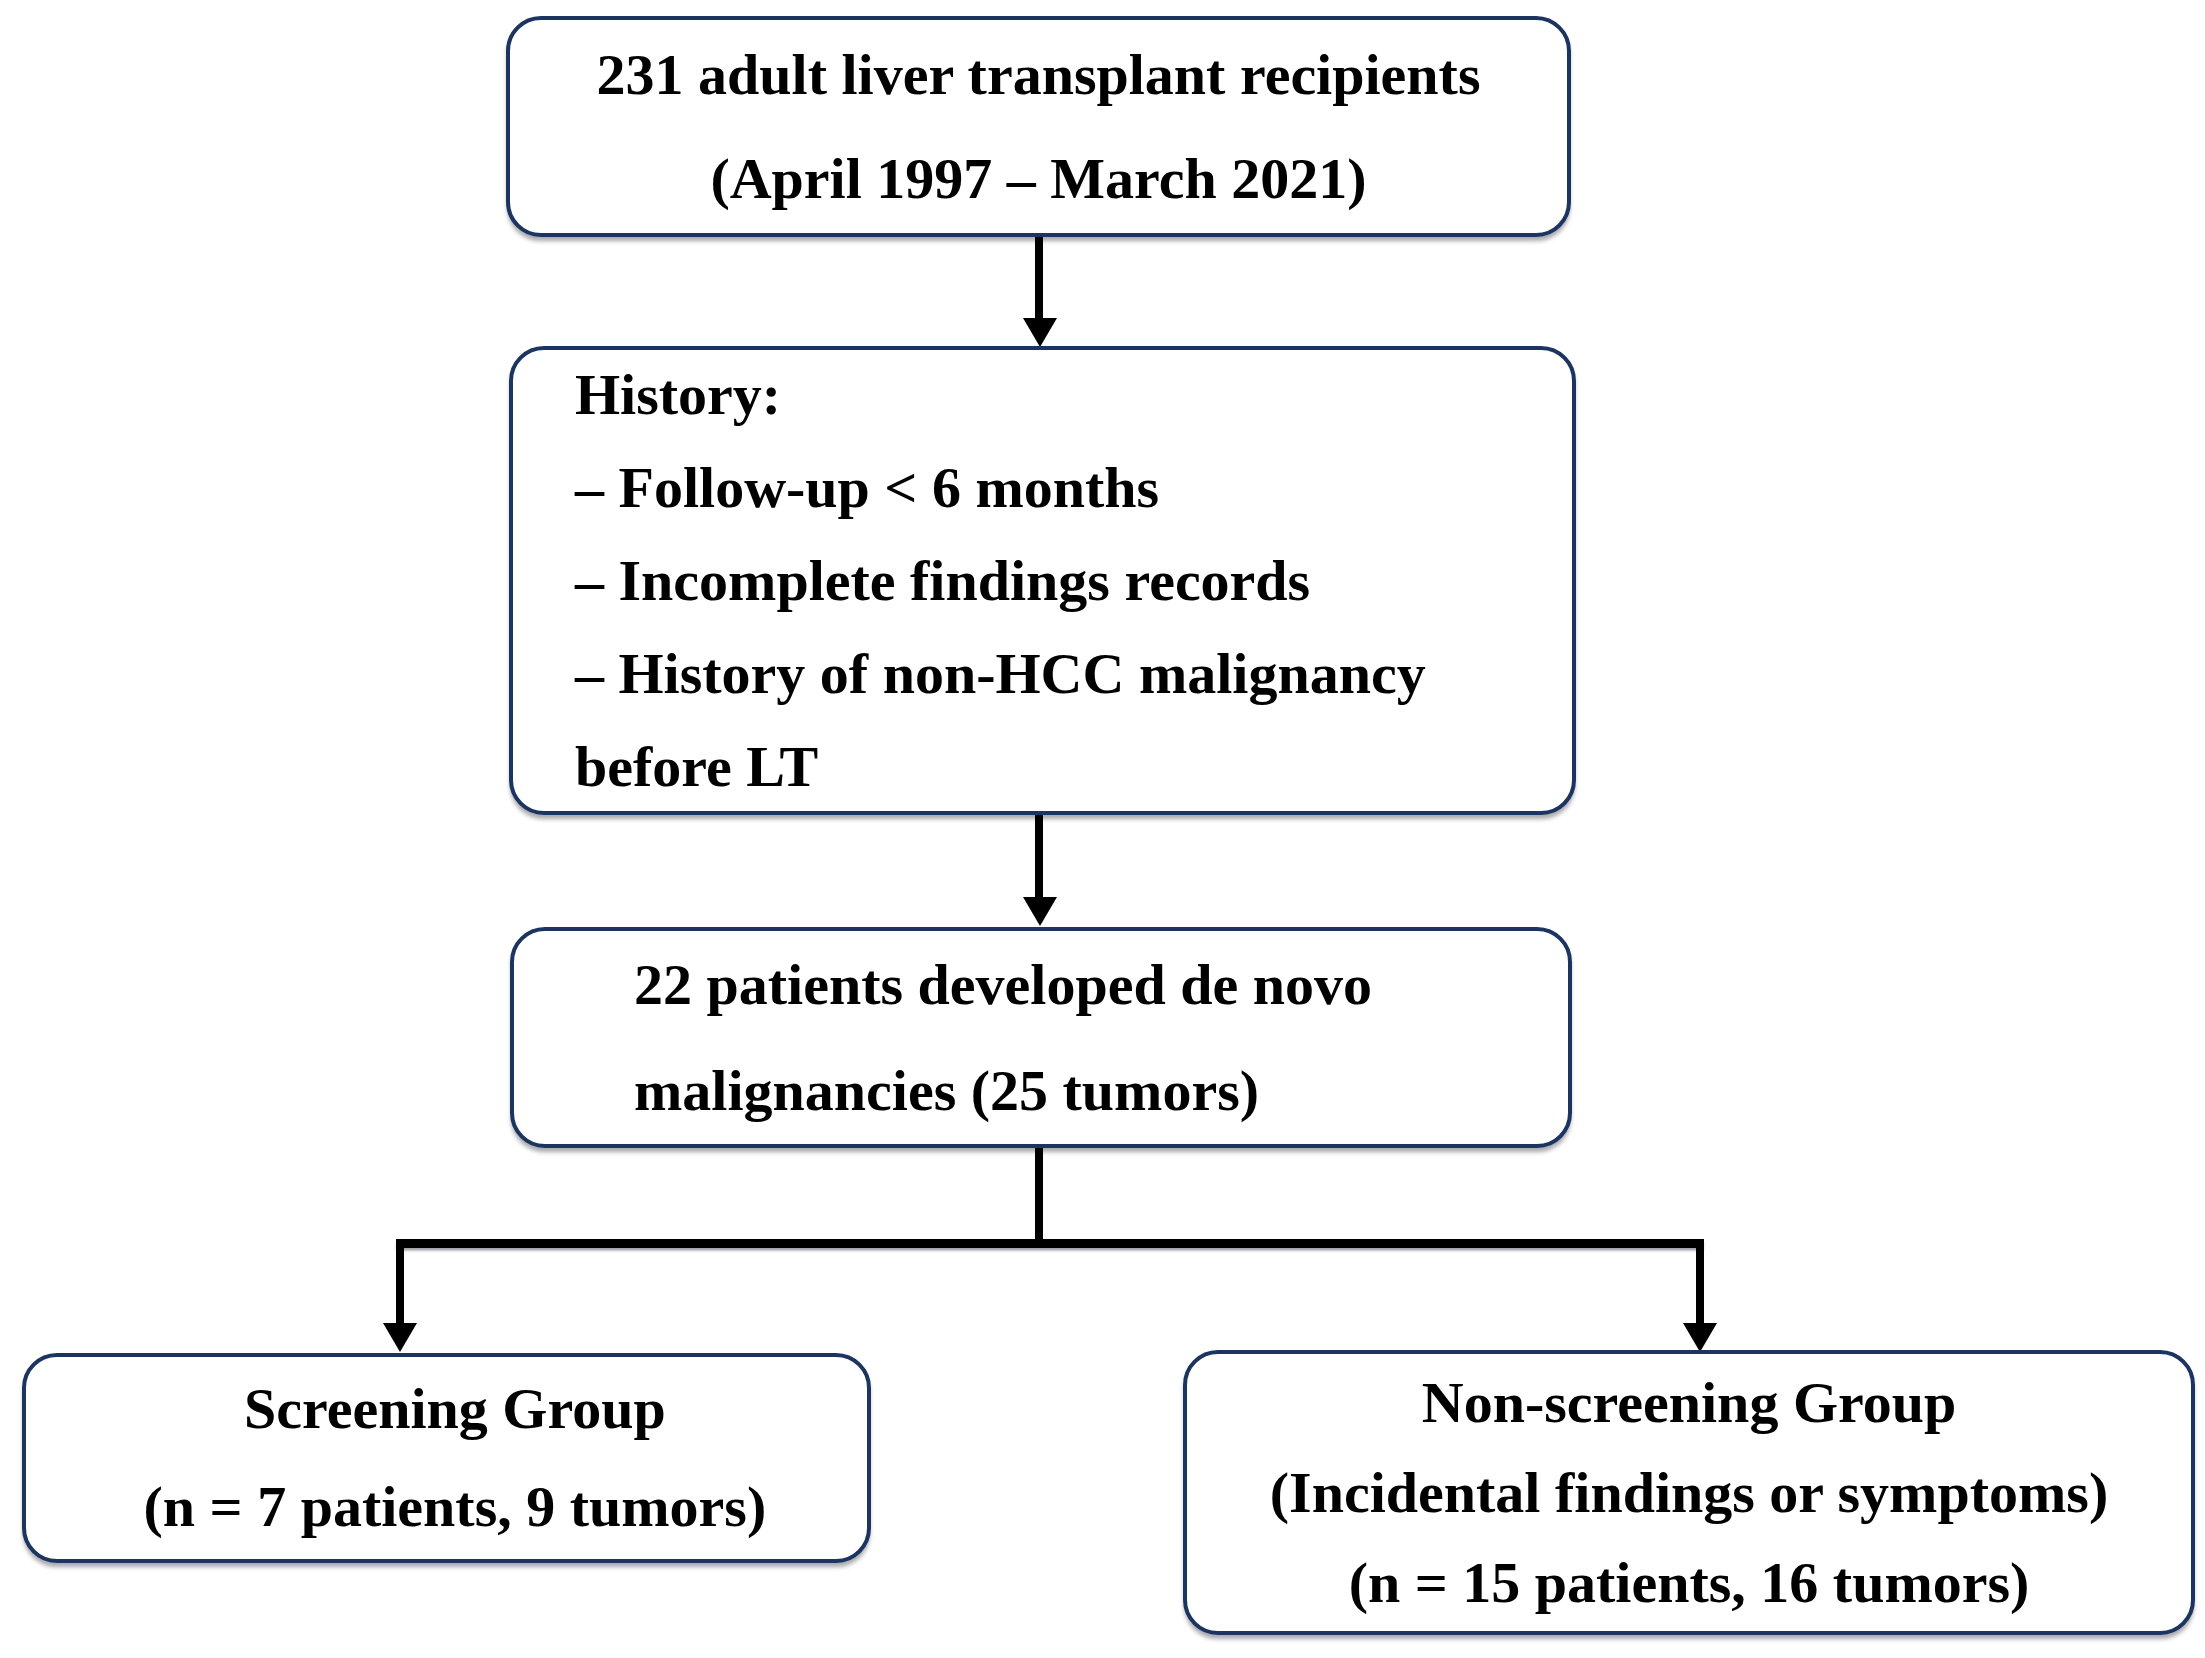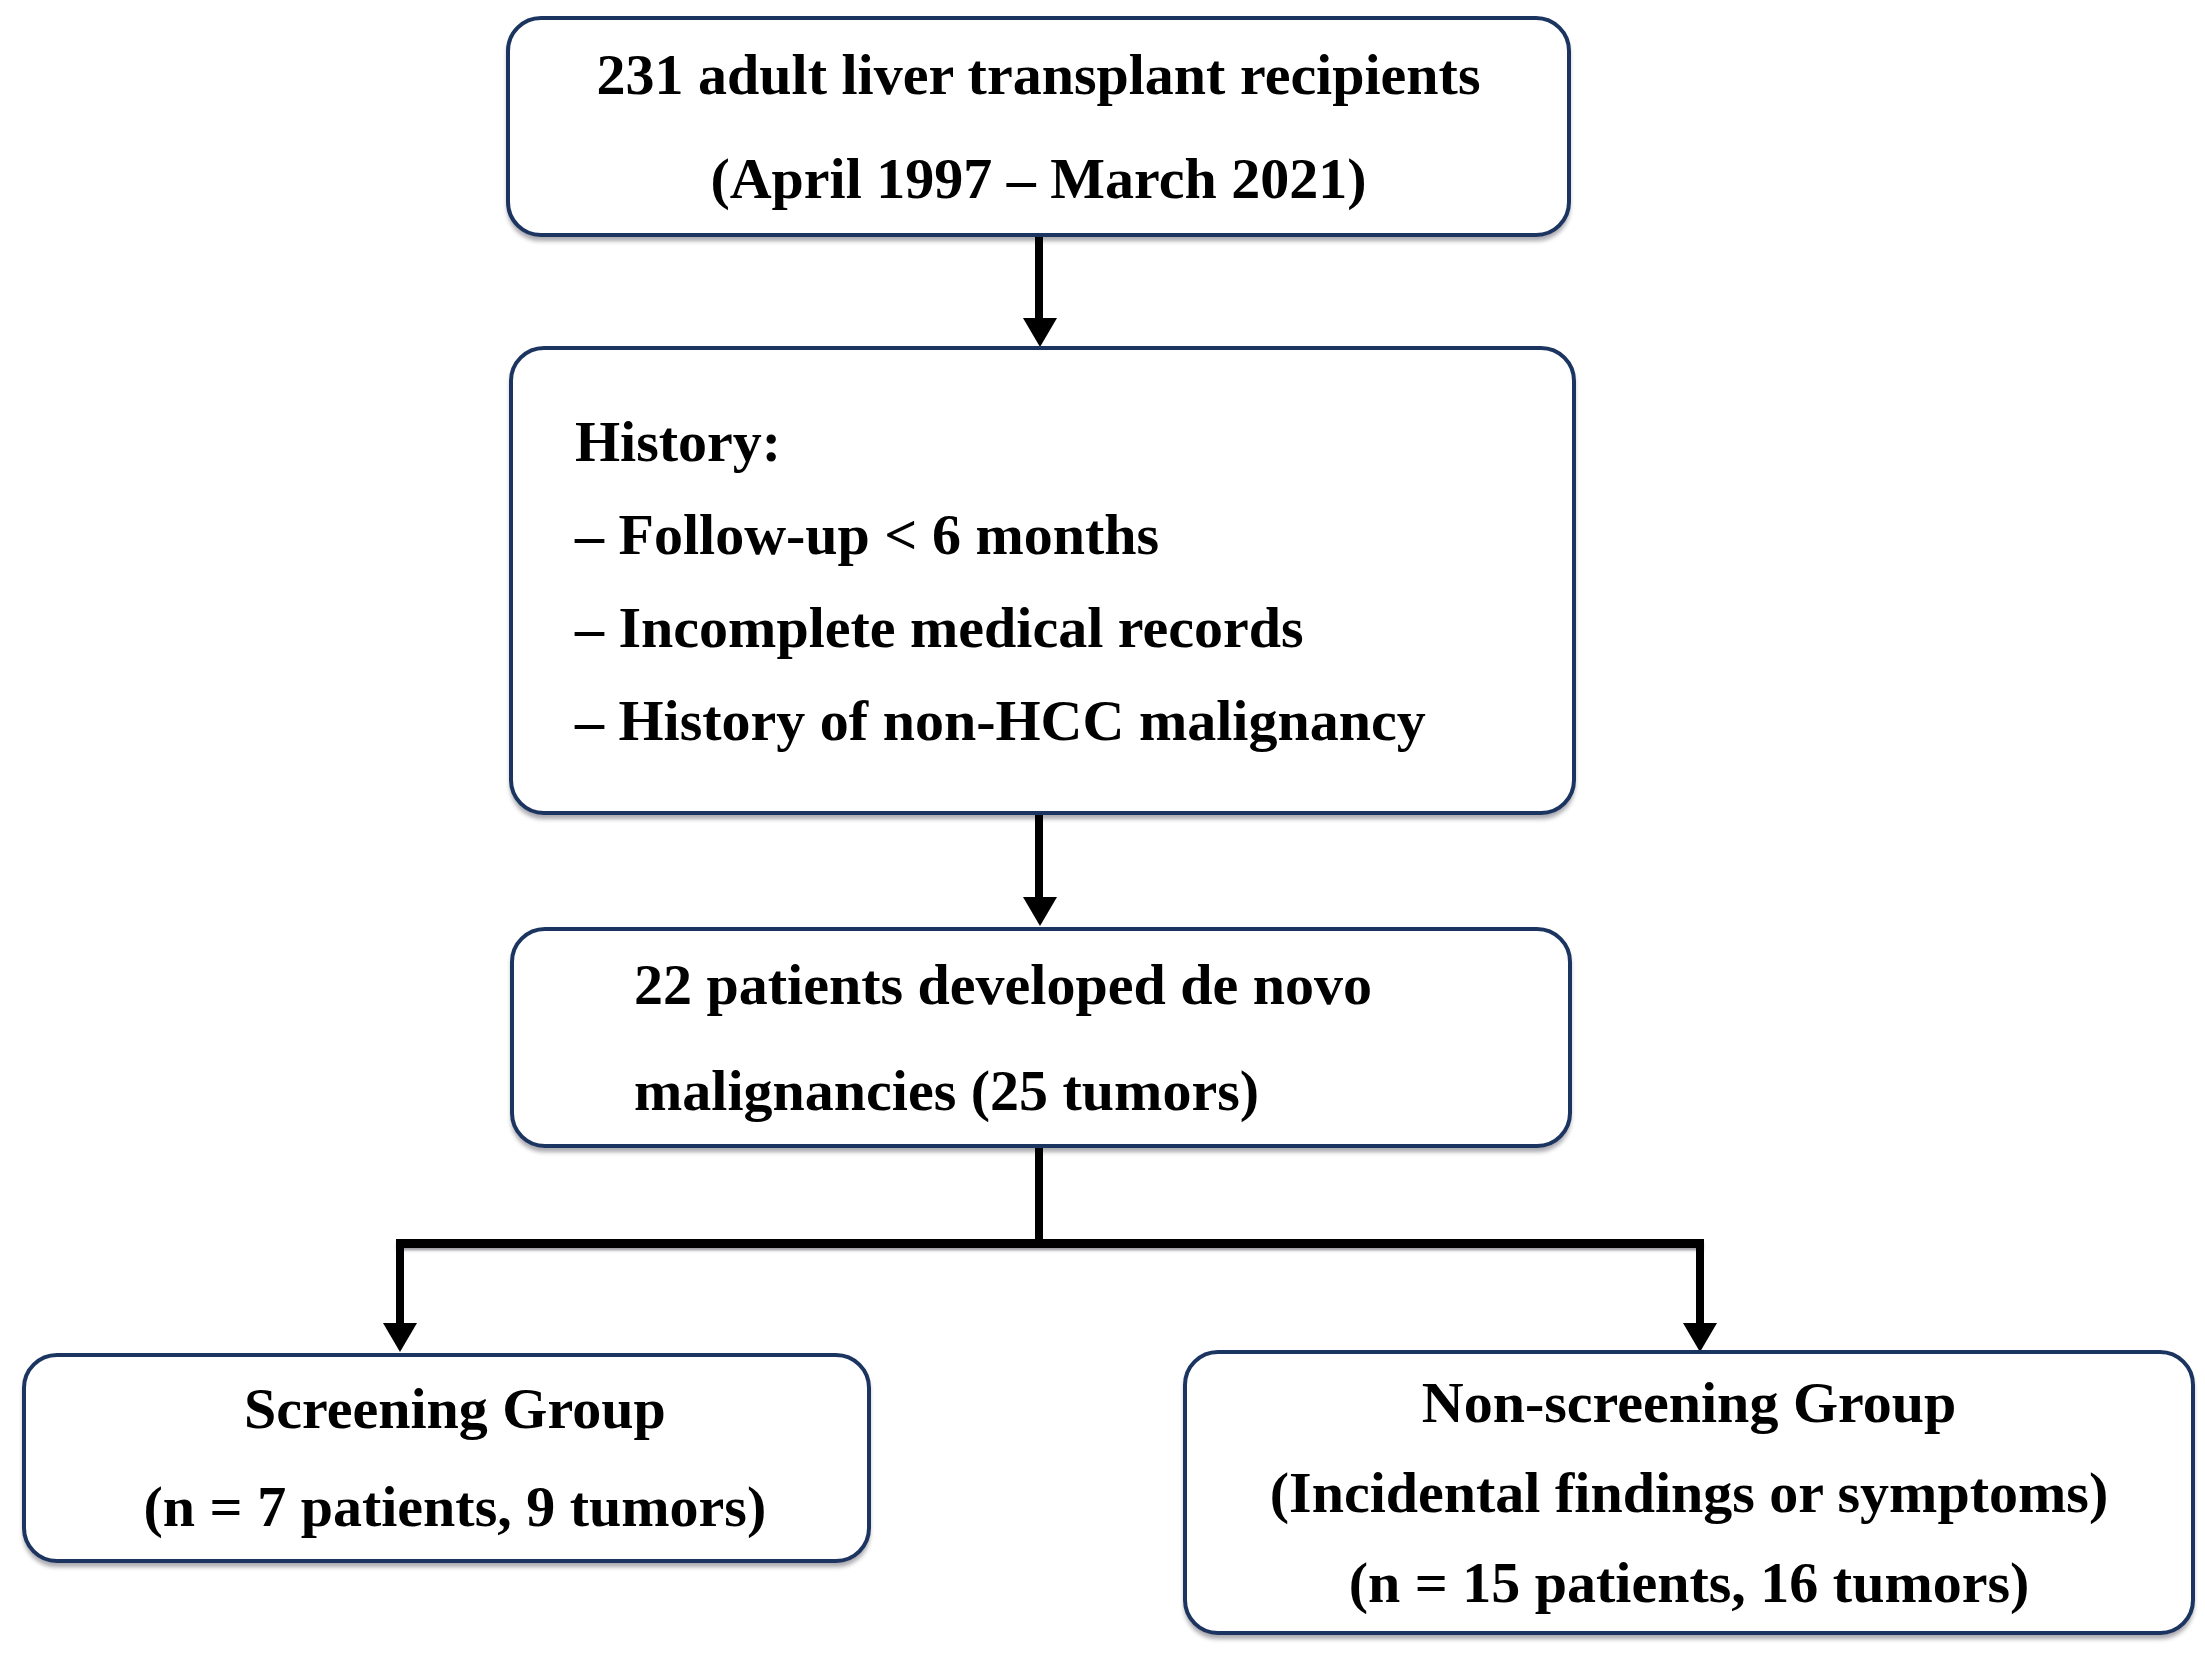--- a/index.html
+++ b/index.html
@@ -96,22 +96,23 @@
     <div class="bline">231 adult liver transplant recipients</div>
     <div class="bline">(April 1997 – March 2021)</div>
   </div>
 
   <div class="vshaft" id="arrow1-shaft"></div>
   <div class="ahead" id="arrow1-head"></div>
 
   <div class="box left-text" id="box-excluded">
     <div class="bline">History:</div>
     <div class="bline">– Follow-up &lt; 6 months</div>
-    <div class="bline">– Incomplete medical records</div>
+    <div class="bline">– Incomplete findings records</div>
     <div class="bline">– History of non-HCC malignancy</div>
+    <div class="bline">before LT</div>
   </div>
 
   <div class="vshaft" id="arrow2-shaft"></div>
   <div class="ahead" id="arrow2-head"></div>
 
   <div class="box left-text" id="box-denovo">
     <div class="bline">22 patients developed de novo</div>
     <div class="bline">malignancies (25 tumors)</div>
   </div>
 

